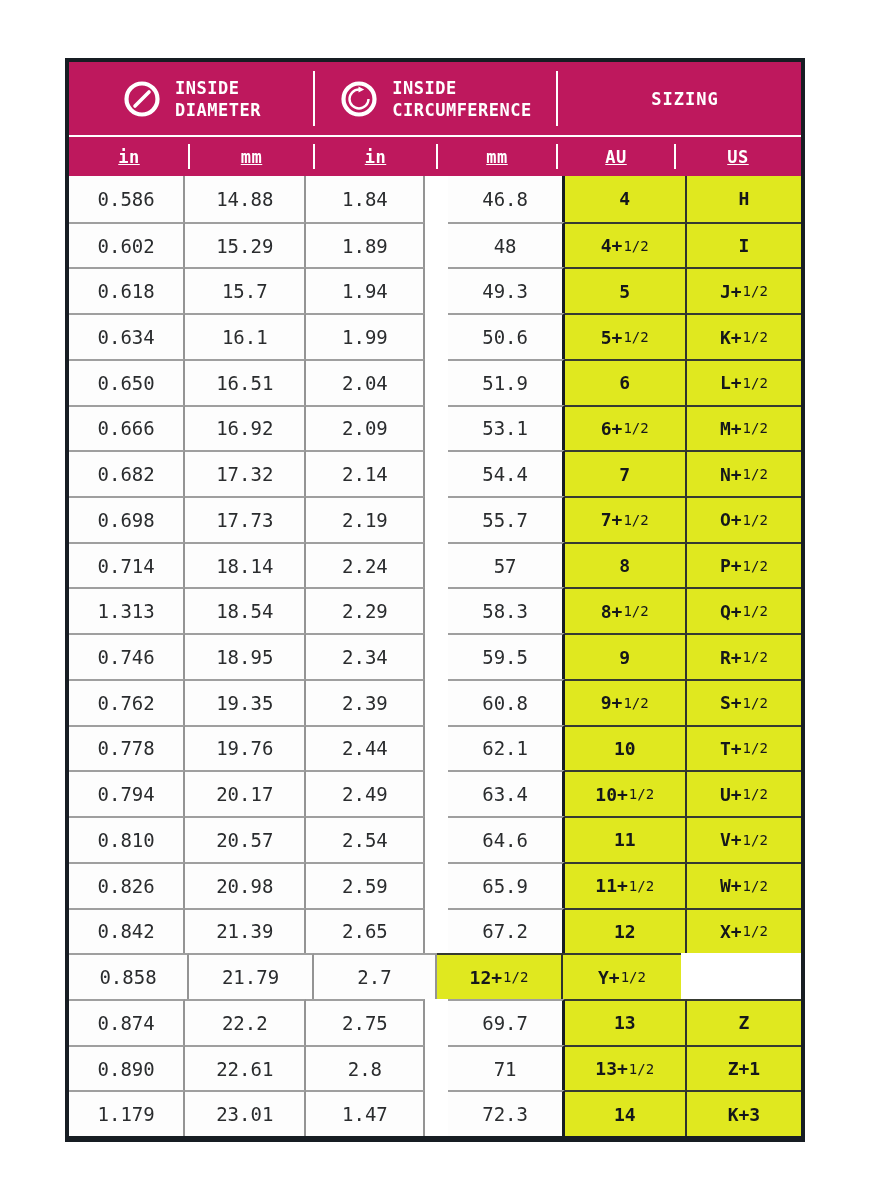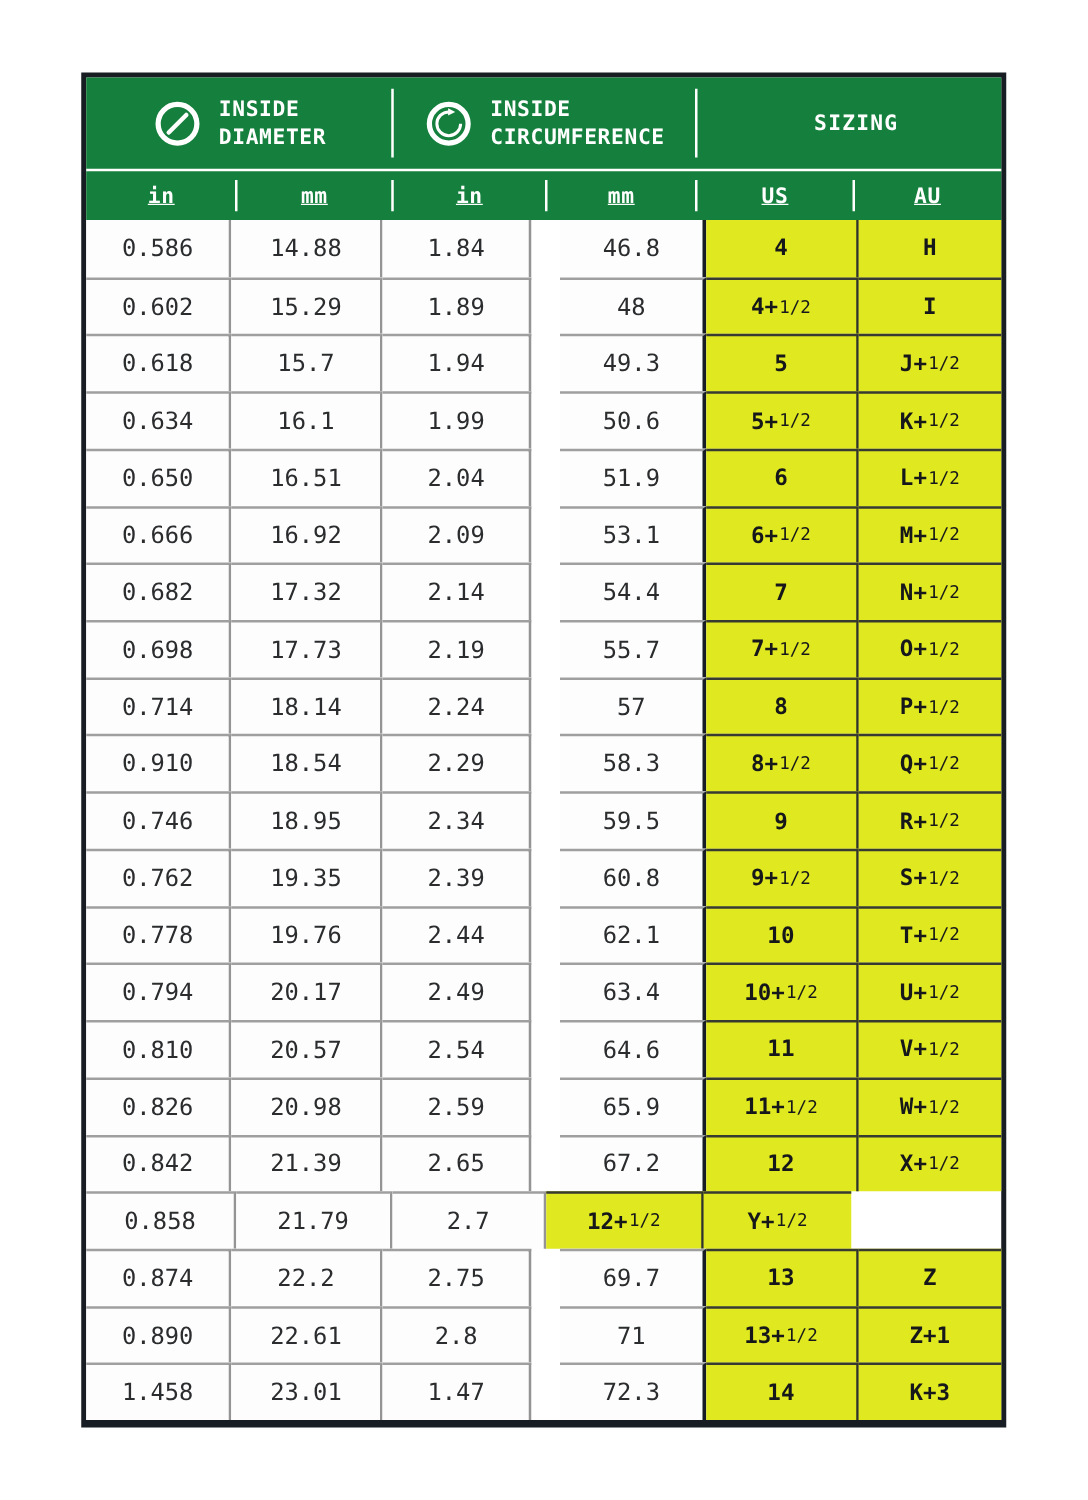--- a/index.html
+++ b/index.html
@@ -7,21 +7,21 @@
   .page {
     position:relative; width:870px; height:1200px; background:#ffffff;
     font-family:"DejaVu Sans Mono", monospace; overflow:hidden;
   }
   .chart-table {
     position:absolute; left:65px; top:58px; width:740px; height:1084px;
     box-sizing:border-box; border:4px solid #171d23; border-bottom-width:6px;
     display:flex; flex-direction:column; background:#ffffff;
   }
   
-  .thead { background:#15803d; color:#ffffff; }
+  .thead { background:#be185d; color:#ffffff; }
   .thead-main { height:73px; display:flex; }
   .hgroup {
     position:relative; display:flex; align-items:center; justify-content:center;
     gap:13px; height:100%; box-sizing:border-box;
   }
   .hgroup.g0 { width:245px; }
   .hgroup.g1 { width:243px; }
   .hgroup.g2 { width:244px;padding-left:12px; }
   .hgroup + .hgroup::before {
     content:""; position:absolute; left:-1px; top:9px; bottom:9px; width:2px; background:#ffffff;
@@ -99,22 +99,22 @@
         </div>
       </div>
 
       <div class="hr-line"></div>
 
       <div class="thead-sub">
         <div class="shcell c0">in</div>
         <div class="shcell c1">mm</div>
         <div class="shcell c2">in</div>
         <div class="shcell c3">mm</div>
+        <div class="shcell c5">AU</div>
         <div class="shcell c4">US</div>
-        <div class="shcell c5">AU</div>
       </div>
     </div>
 
     <div class="tbody">
         <div class="trow">
           <div class="cell c0">0.586</div>
           <div class="cell c1">14.88</div>
           <div class="cell c2">1.84</div>
           <div class="cell c3">46.8</div>
           <div class="cell c4 size">
@@ -225,21 +225,21 @@
           <div class="cell c3">57</div>
           <div class="cell c4 size">
             <span class="sz-main">8</span>
           </div>
           <div class="cell c5 size">
             <span class="sz-main">P+</span>
             <span class="sz-frac">1/2</span>
           </div>
         </div>
         <div class="trow">
-          <div class="cell c0">0.910</div>
+          <div class="cell c0">1.313</div>
           <div class="cell c1">18.54</div>
           <div class="cell c2">2.29</div>
           <div class="cell c3">58.3</div>
           <div class="cell c4 size">
             <span class="sz-main">8+</span>
             <span class="sz-frac">1/2</span>
           </div>
           <div class="cell c5 size">
             <span class="sz-main">Q+</span>
             <span class="sz-frac">1/2</span>
@@ -371,21 +371,21 @@
           <div class="cell c3">71</div>
           <div class="cell c4 size">
             <span class="sz-main">13+</span>
             <span class="sz-frac">1/2</span>
           </div>
           <div class="cell c5 size">
             <span class="sz-main">Z+1</span>
           </div>
         </div>
         <div class="trow">
-          <div class="cell c0">1.458</div>
+          <div class="cell c0">1.179</div>
           <div class="cell c1">23.01</div>
           <div class="cell c2">1.47</div>
           <div class="cell c3">72.3</div>
           <div class="cell c4 size">
             <span class="sz-main">14</span>
           </div>
           <div class="cell c5 size">
             <span class="sz-main">K+3</span>
           </div>
         </div>

